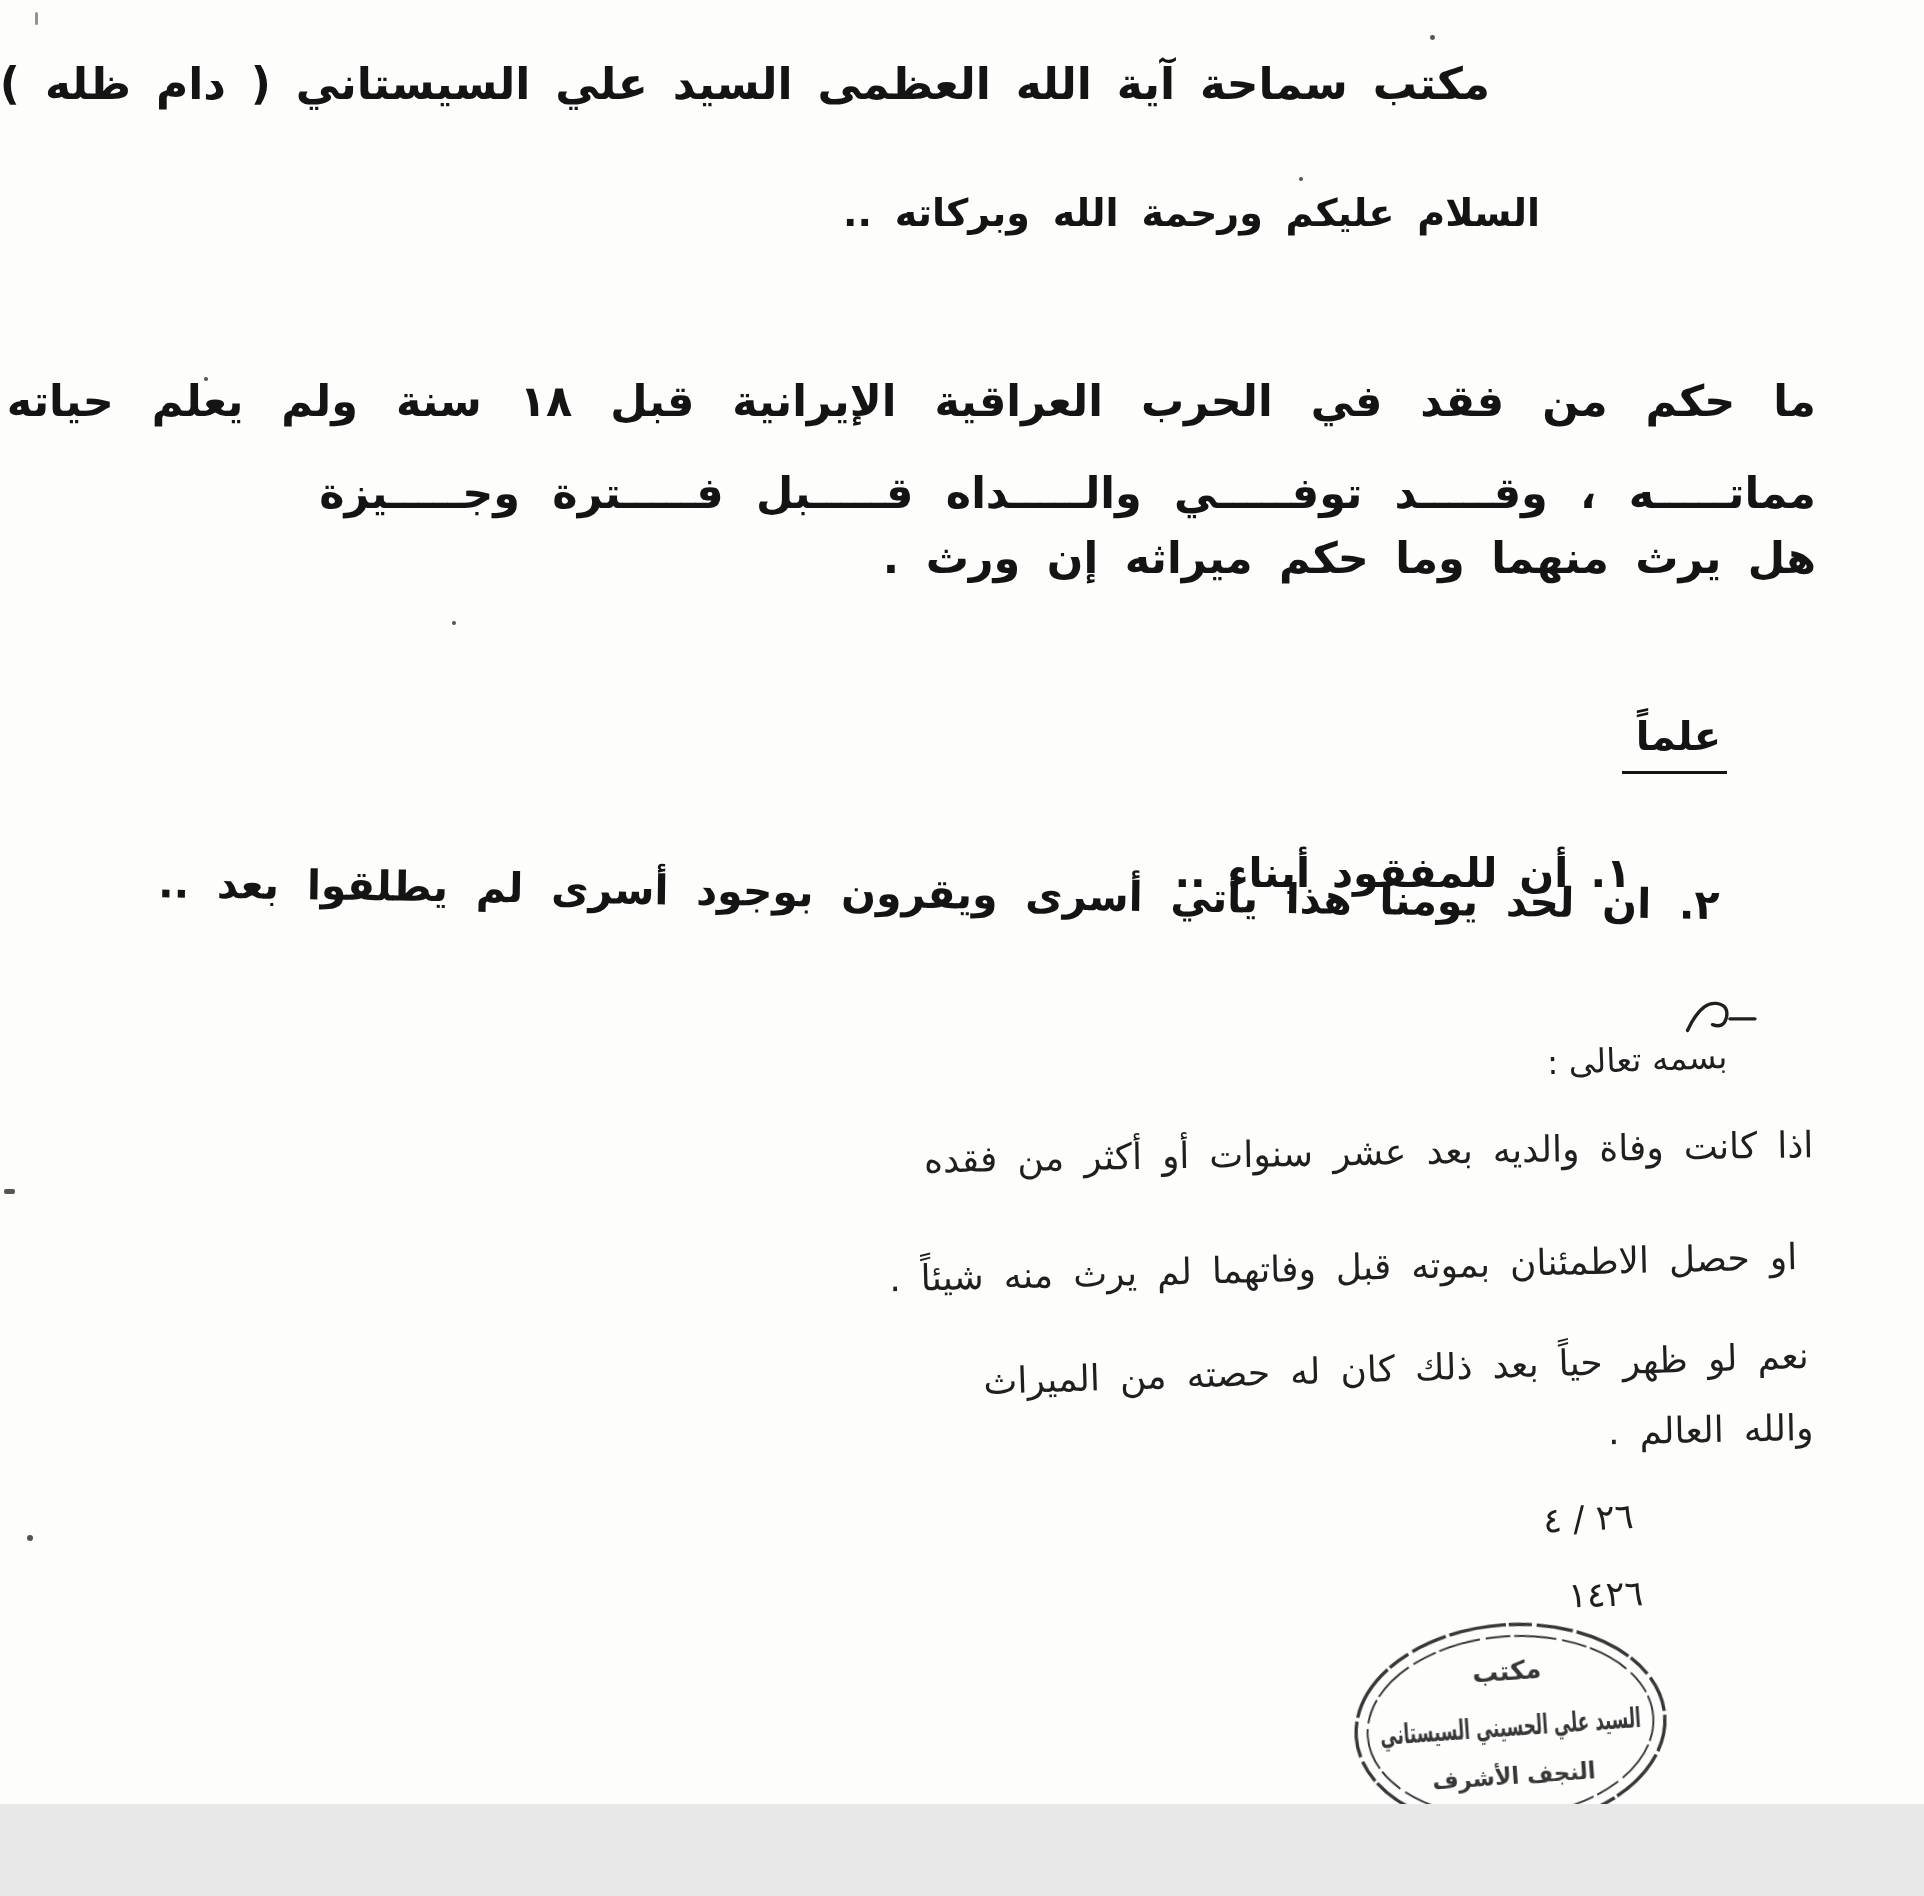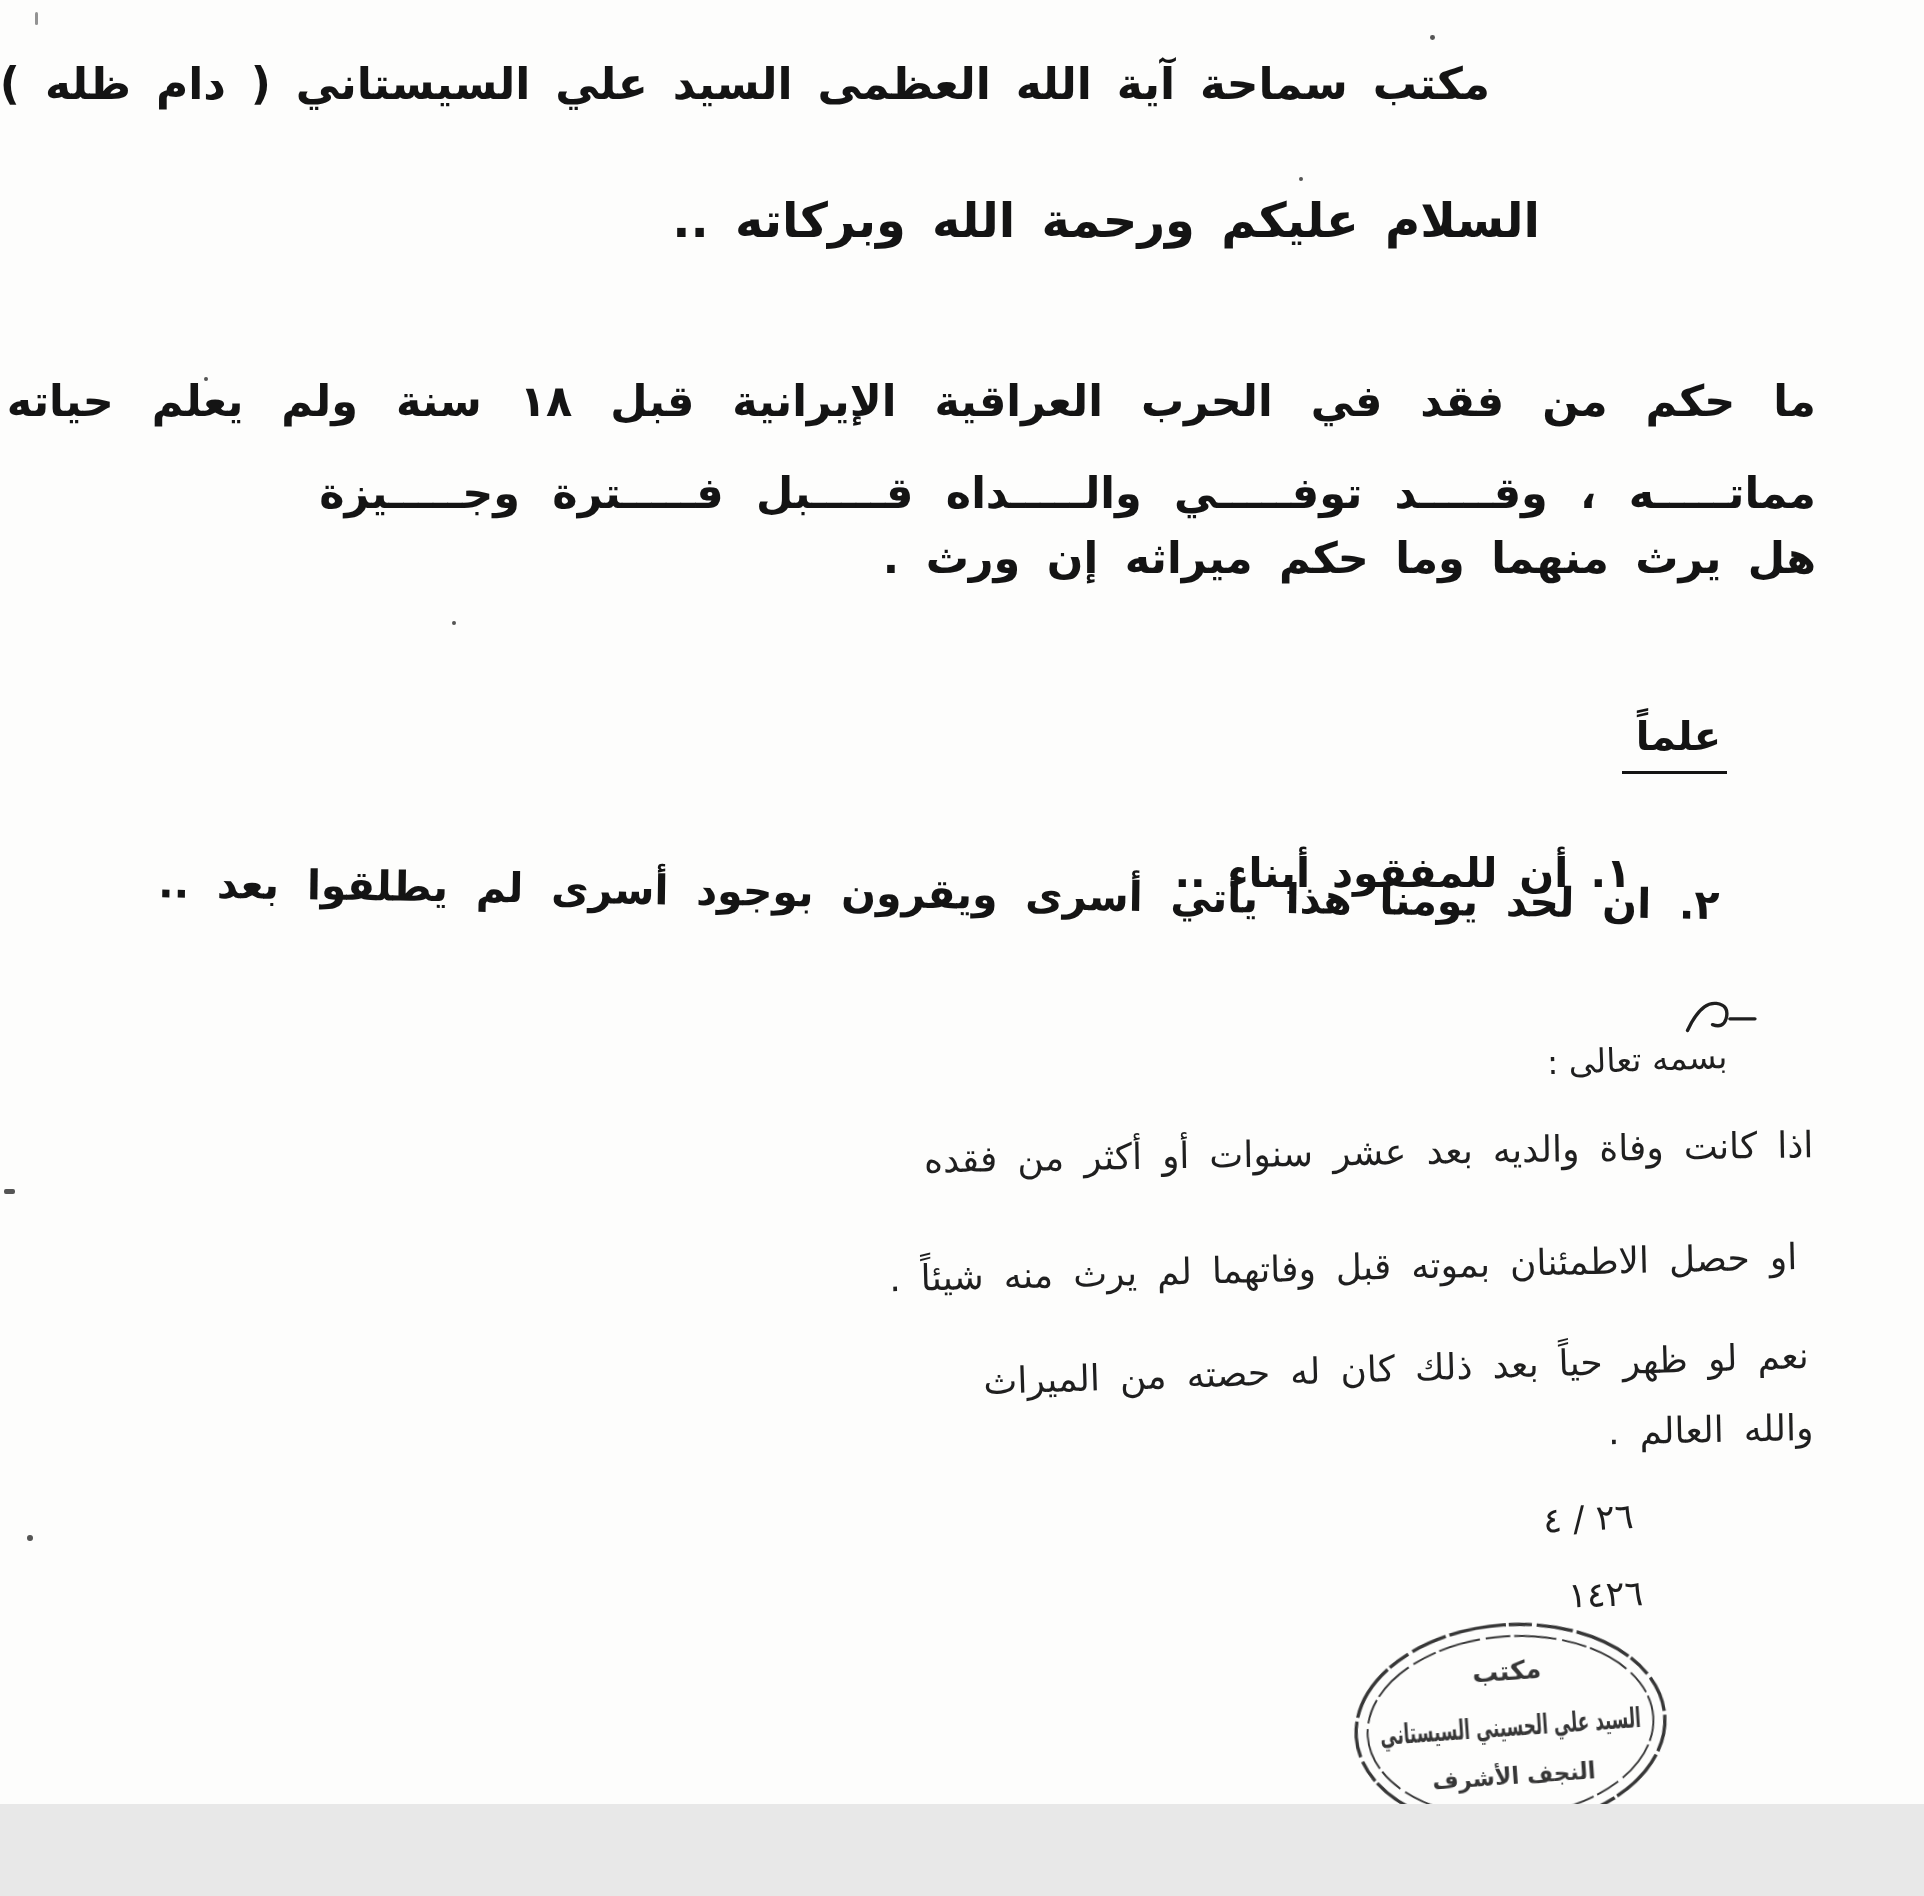--- a/index.html
+++ b/index.html
@@ -19,21 +19,21 @@
     color:var(--ink);
   }
   .txt{position:absolute;white-space:nowrap;line-height:1.25;}
   .typed{font-weight:700;color:var(--ink);}
   .hand{
     font-weight:400;color:var(--hand_ink);
     transform-origin:right center;
   }
 
   .header{top:56px;right:434px;font-size:44px;letter-spacing:0.5px;word-spacing:9.6px;}
-  .greeting{top:190px;right:384px;font-size:48px;word-spacing:9.6px;}
+  .greeting{top:190px;right:384px;font-size:38px;word-spacing:9.6px;}
 
   .q-line{font-size:43px;}
   .q1{top:375px;right:108px;word-spacing:23px;}
   .q2{top:467px;right:108px;word-spacing:17.3px;text-align:right;}
   .q3{top:532px;right:108px;word-spacing:11.5px;}
 
   .note-title{
     top:711px;right:197px;font-size:40px;
     border-bottom:3.8px solid var(--ink);
     padding:0 5.8px 9.6px 13.4px;

